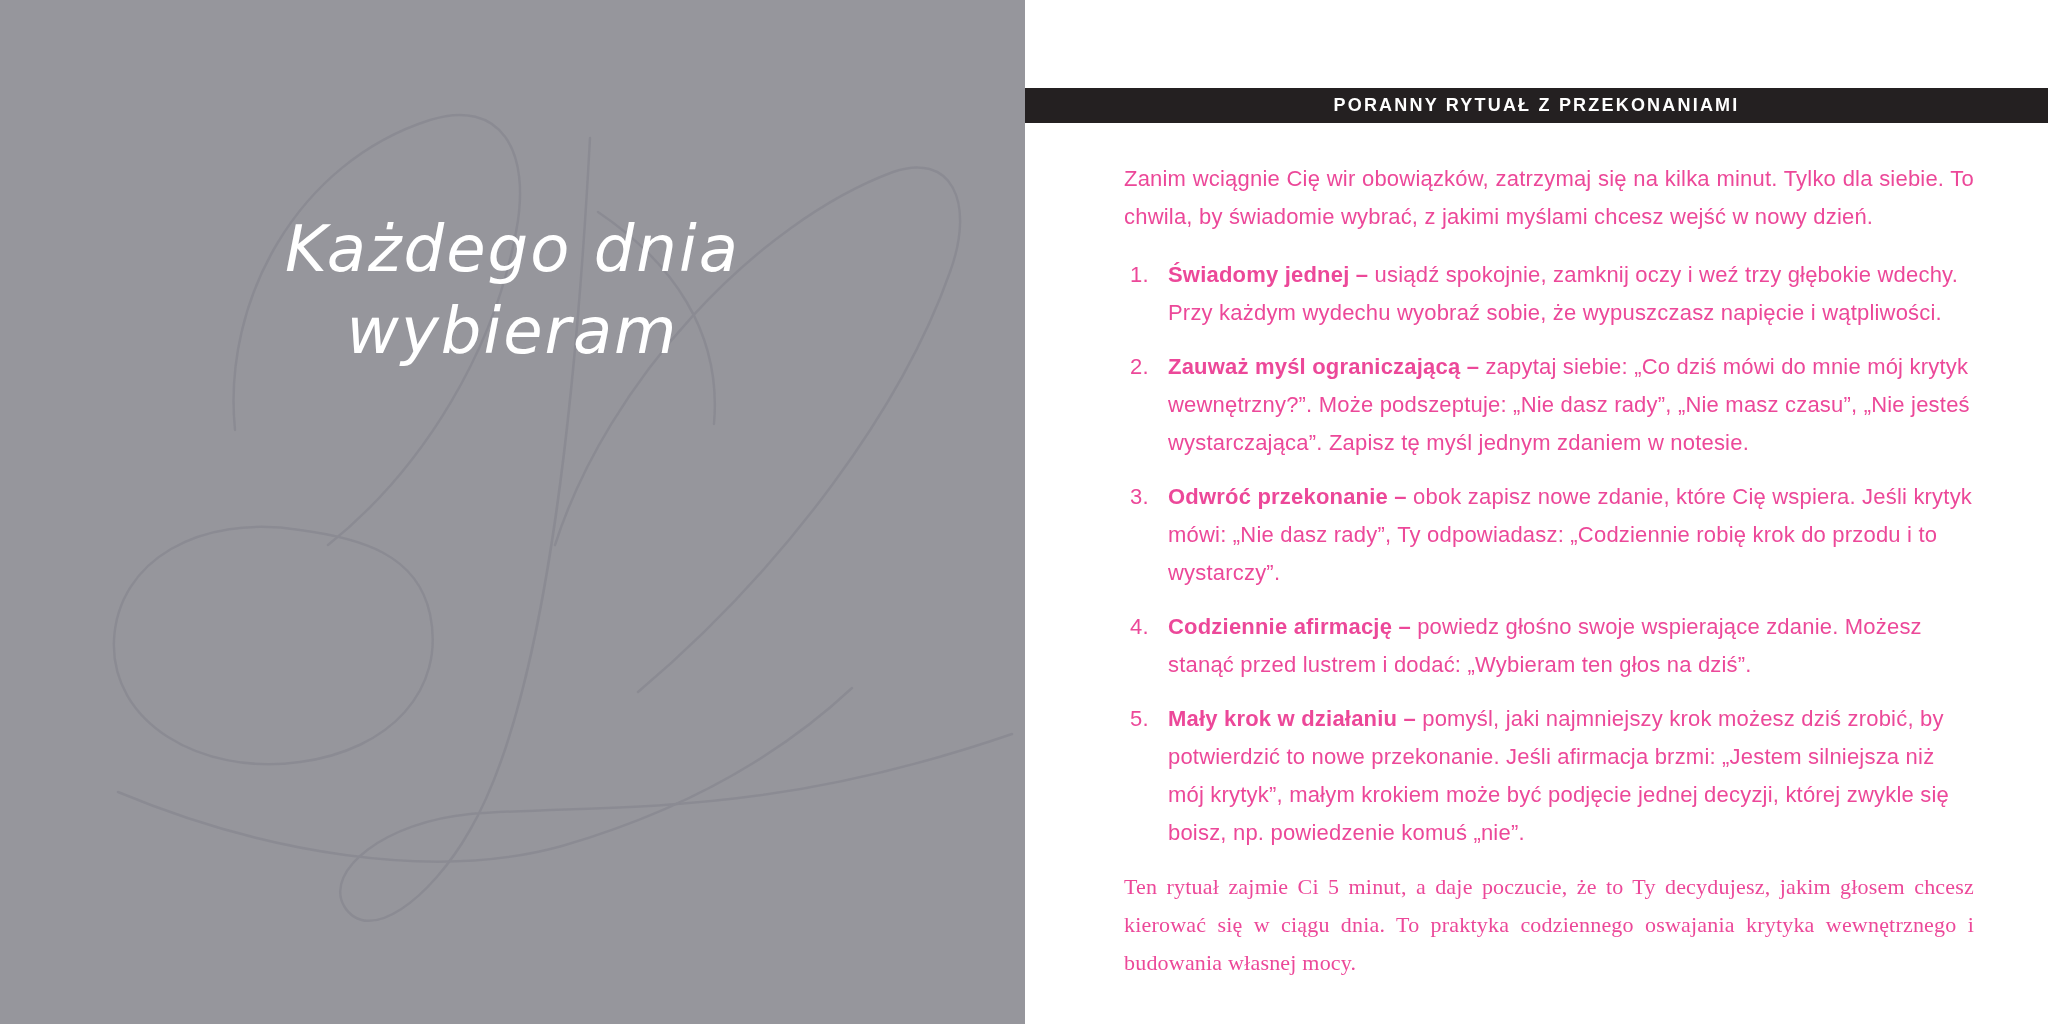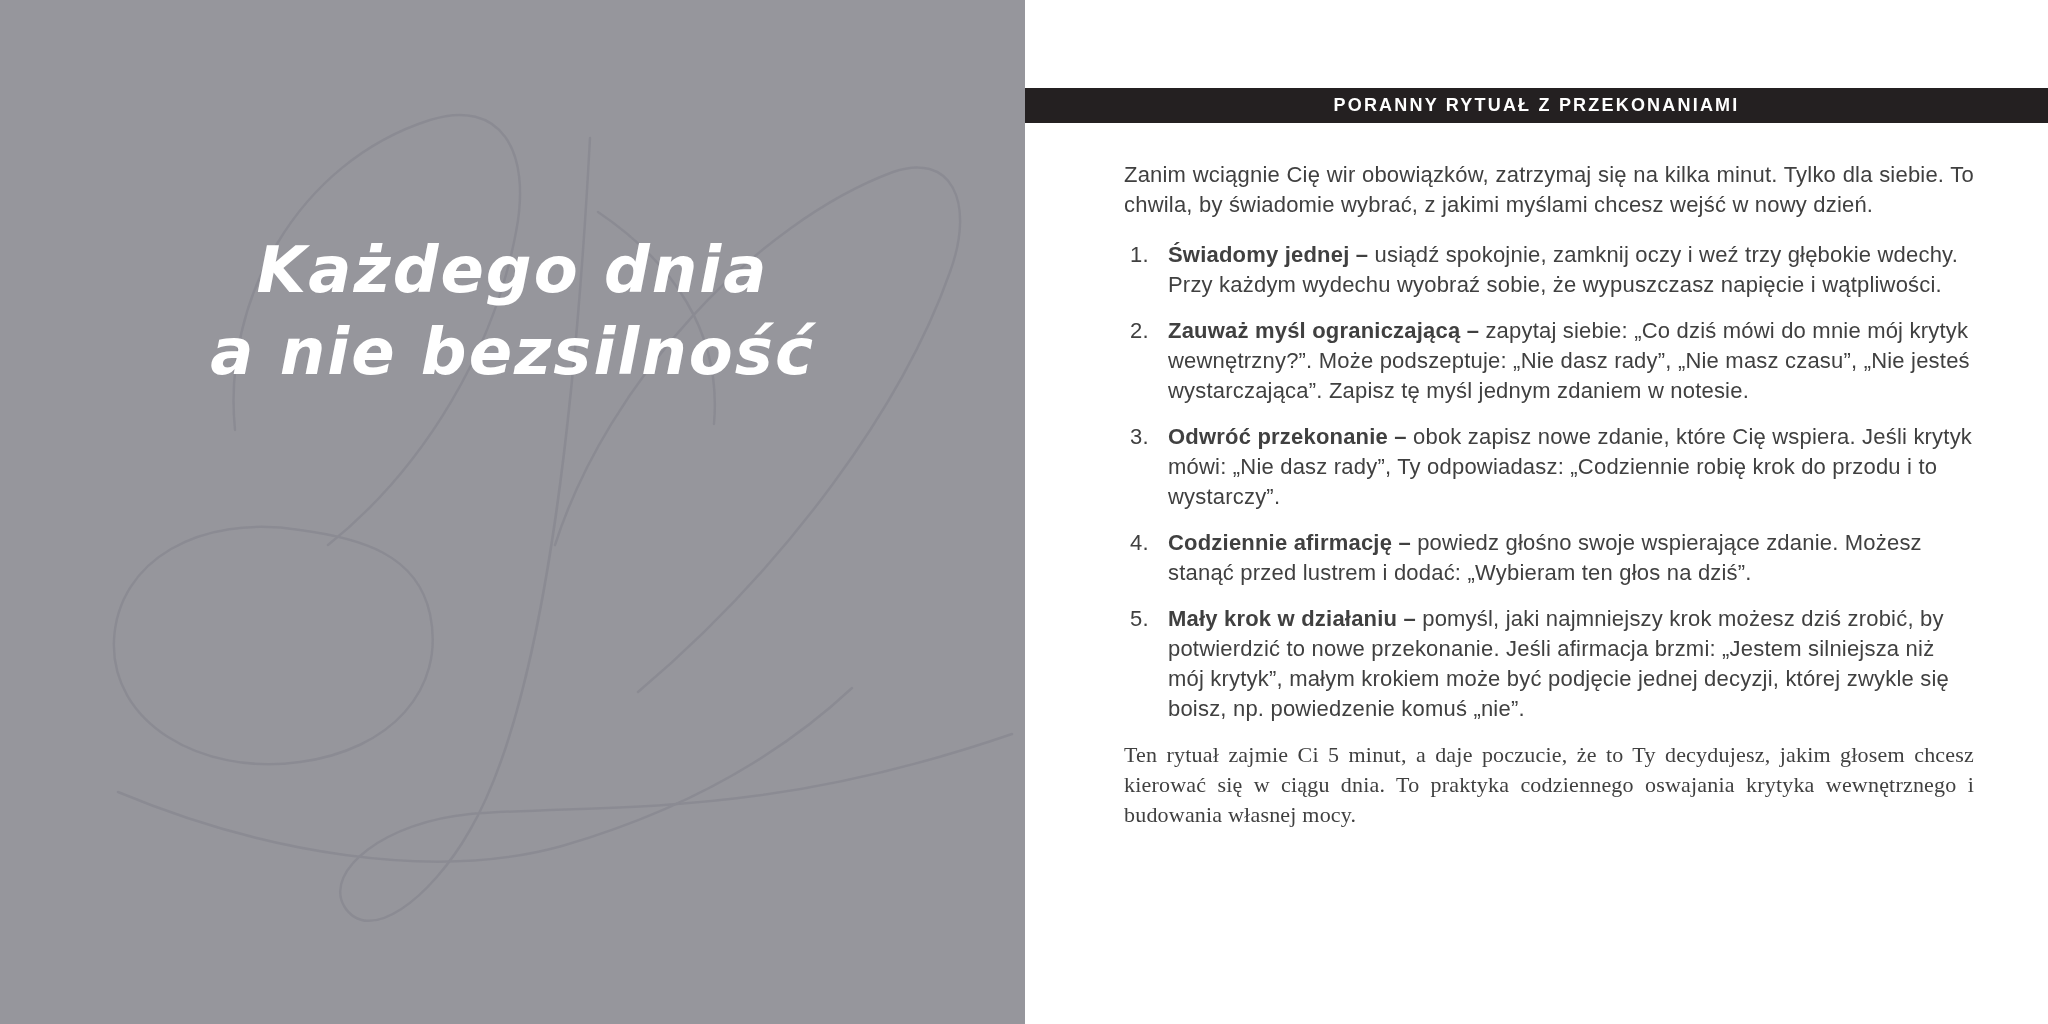--- a/index.html
+++ b/index.html
@@ -24,25 +24,24 @@
     position: absolute; left: 0; top: 0;
     width: 1025px; height: 1024px;
   }
   .quote {
     position: relative;
     padding-top: 208px;
     text-align: center;
     color: #ffffff;
     font-family: "DejaVu Sans", sans-serif;
     font-style: italic;
-    font-weight: 700;
+    font-weight: 400;
     font-size: 64px;
     line-height: 82px;
     letter-spacing: 2px;
-    margin-top: 21px;
   }
 
   
   .right-panel {
     position: relative;
     flex: 1;
     height: 1024px;
     background: #ffffff;
     margin-top: 23px;
   }
@@ -52,23 +51,23 @@
     background: #242021;
     color: #ffffff;
     display: flex; align-items: center; justify-content: center;
     font-size: 18px;
     font-weight: bold;
     letter-spacing: 2.2px;
   }
   .content {
     position: absolute;
     left: 99px; right: 74px; top: 137px;
-    color: #404040;
+    color: #ec4899;
     font-size: 22px;
-    line-height: 30px;
+    line-height: 38px;
     letter-spacing: 0.2px;
   }
   .intro, .outro {
     margin: 0;
     text-align: justify;
   }
   .intro { margin-bottom: 20px; }
   .steps { }
   .step {
     display: flex;
@@ -90,21 +89,21 @@
   <svg class="flower-svg" viewBox="0 0 1025 1024" fill="none" stroke="#8a8a92" stroke-width="2.5" stroke-linecap="round" opacity="0.85">
     <path d="M 235 430 C 222 300, 298 162, 430 120 C 500 98, 532 150, 516 232 C 495 345, 428 465, 328 545"></path>
     <path d="M 555 545 C 608 380, 758 222, 893 172 C 950 152, 976 200, 950 272 C 903 405, 788 565, 638 692"></path>
     <path d="M 300 530 C 200 514, 118 560, 114 640 C 110 722, 200 776, 300 762 C 390 750, 446 690, 430 614 C 417 554, 360 538, 300 530"></path>
     <path d="M 590 138 C 576 400, 546 700, 470 830 C 430 900, 368 946, 344 906 C 324 870, 386 822, 470 814 C 612 803, 762 820, 1012 734"></path>
     <path d="M 118 792 C 262 852, 432 882, 562 846 C 700 806, 792 744, 852 688"></path>
     <path d="M 598 212 C 672 262, 722 332, 714 424"></path>
   </svg>
   <div class="quote">
     <div>Każdego dnia</div>
-    <div>a nie bezsilność</div>
+    <div>wybieram</div>
   </div>
 </div>
 
 <div class="right-panel">
   <div class="header-bar">
     <span>PORANNY RYTUAŁ Z PRZEKONANIAMI</span>
   </div>
 
   <div class="content">
     <p class="intro">Zanim wciągnie Cię wir obowiązków, zatrzymaj się na kilka minut. Tylko dla siebie. To chwila, by świadomie wybrać, z jakimi myślami chcesz wejść w nowy dzień.</p>

